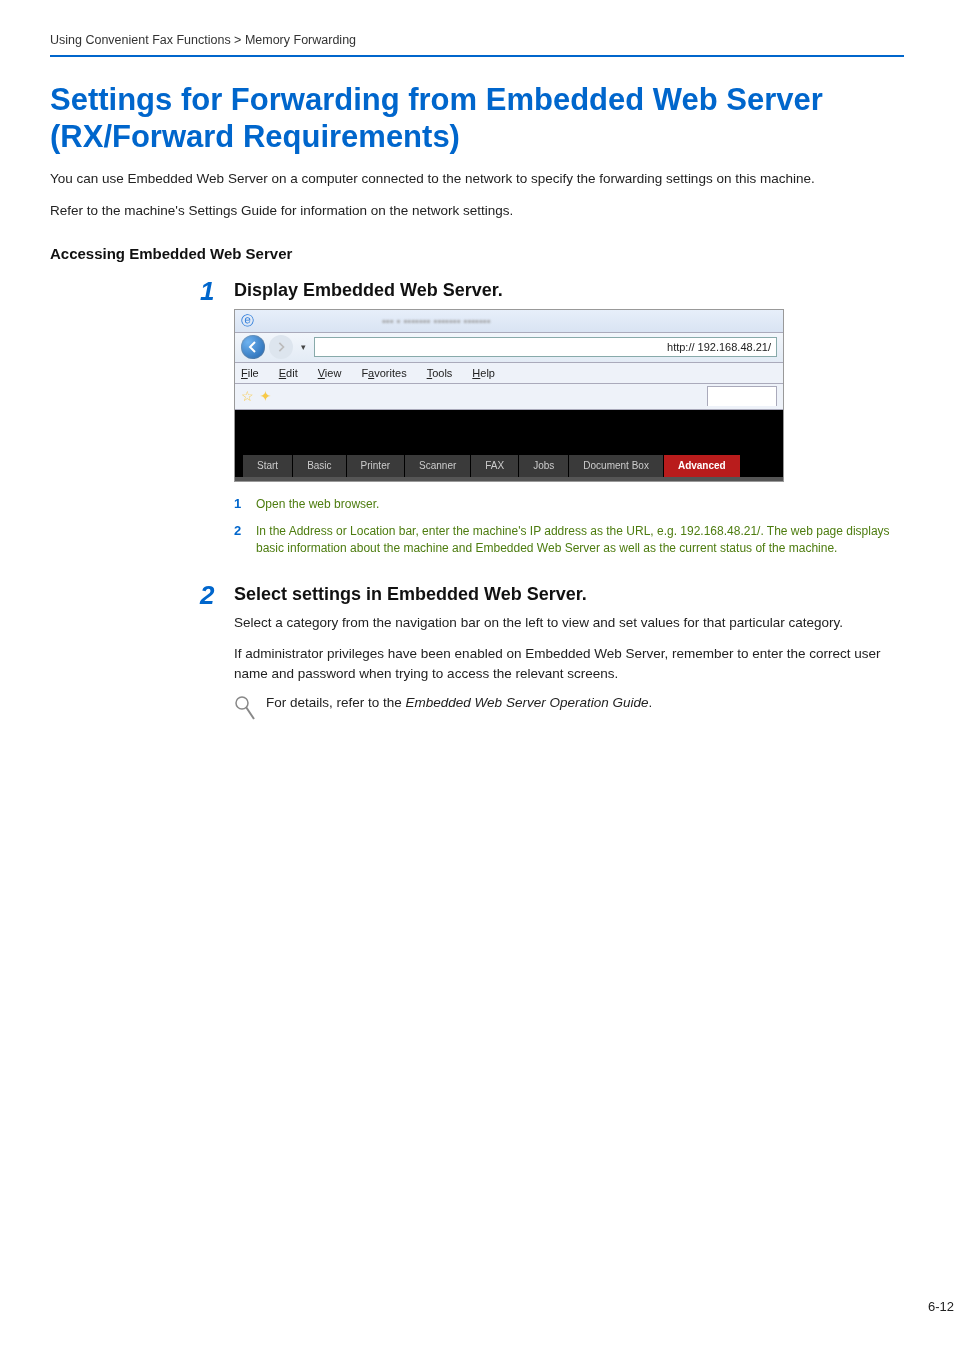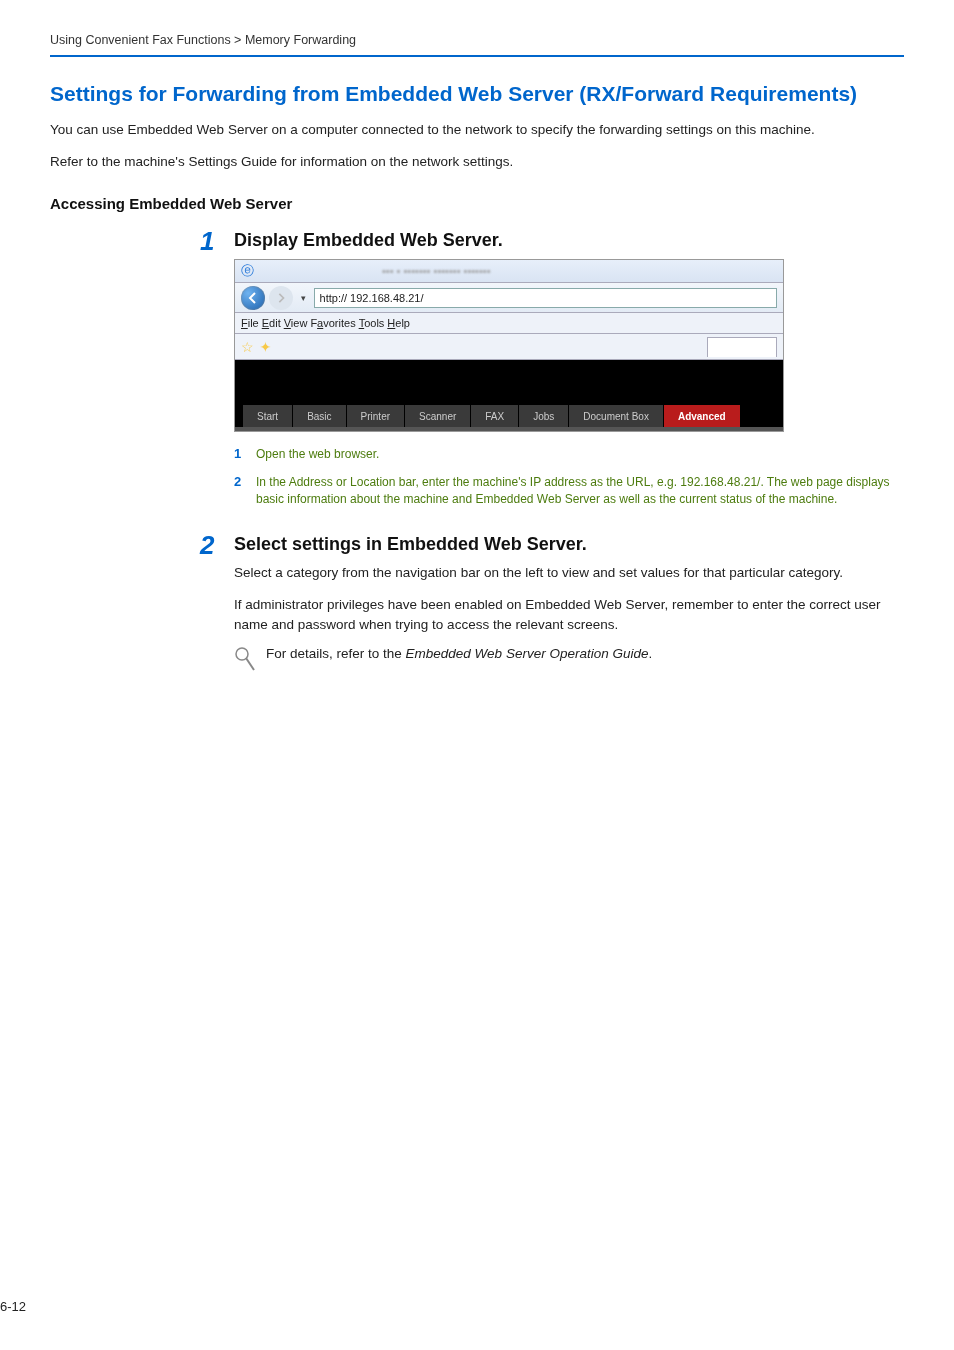--- a/index.html
+++ b/index.html
@@ -15,21 +15,21 @@
       font-size: 12.5px;
       color: #333;
       margin-bottom: 8px;
     }
     .hr-top {
       border: none;
       border-top: 2px solid #0066cc;
       margin-bottom: 24px;
     }
     .page-title {
-      font-size: 21px;
+      font-size: 31px;
       font-weight: bold;
       color: #0066cc;
       line-height: 1.2;
       margin-bottom: 14px;
     }
     .intro-para {
       font-size: 13.5px;
       color: #222;
       line-height: 1.45;
       margin-bottom: 12px;
@@ -111,28 +111,29 @@
     .addr {
       flex: 1;
       height: 20px;
       border: 1px solid #8aa;
       background: #fff;
       display: flex;
       align-items: center;
       padding: 0 5px;
       font-size: 11px;
       color: #222;
+      justify-content: flex-end;
     }
     .browser-menu {
       background: #eef2f9;
       height: 21px;
       display: flex;
       align-items: center;
       padding: 0 6px;
-      gap: 3px;
+      gap: 20px;
       border-bottom: 1px solid #aab;
       font-size: 11px;
       color: #222;
     }
     .browser-menu span u { text-decoration: underline; }
     .browser-fav {
       background: #eef2f9;
       height: 26px;
       display: flex;
       align-items: center;
@@ -203,21 +204,21 @@
     }
     .note-text {
       font-size: 13.5px;
       color: #222;
     }
     .note-text em { font-style: italic; }
     .page-num {
       position: absolute;
       bottom: 36px;
       left: 0; right: 0;
-      text-align: left;
+      text-align: right;
       font-size: 13px;
       color: #222;
     }
   </style>
 </head>
 <body>
 
 <div class="breadcrumb">Using Convenient Fax Functions &gt; Memory Forwarding</div>
 <hr class="hr-top">
 

